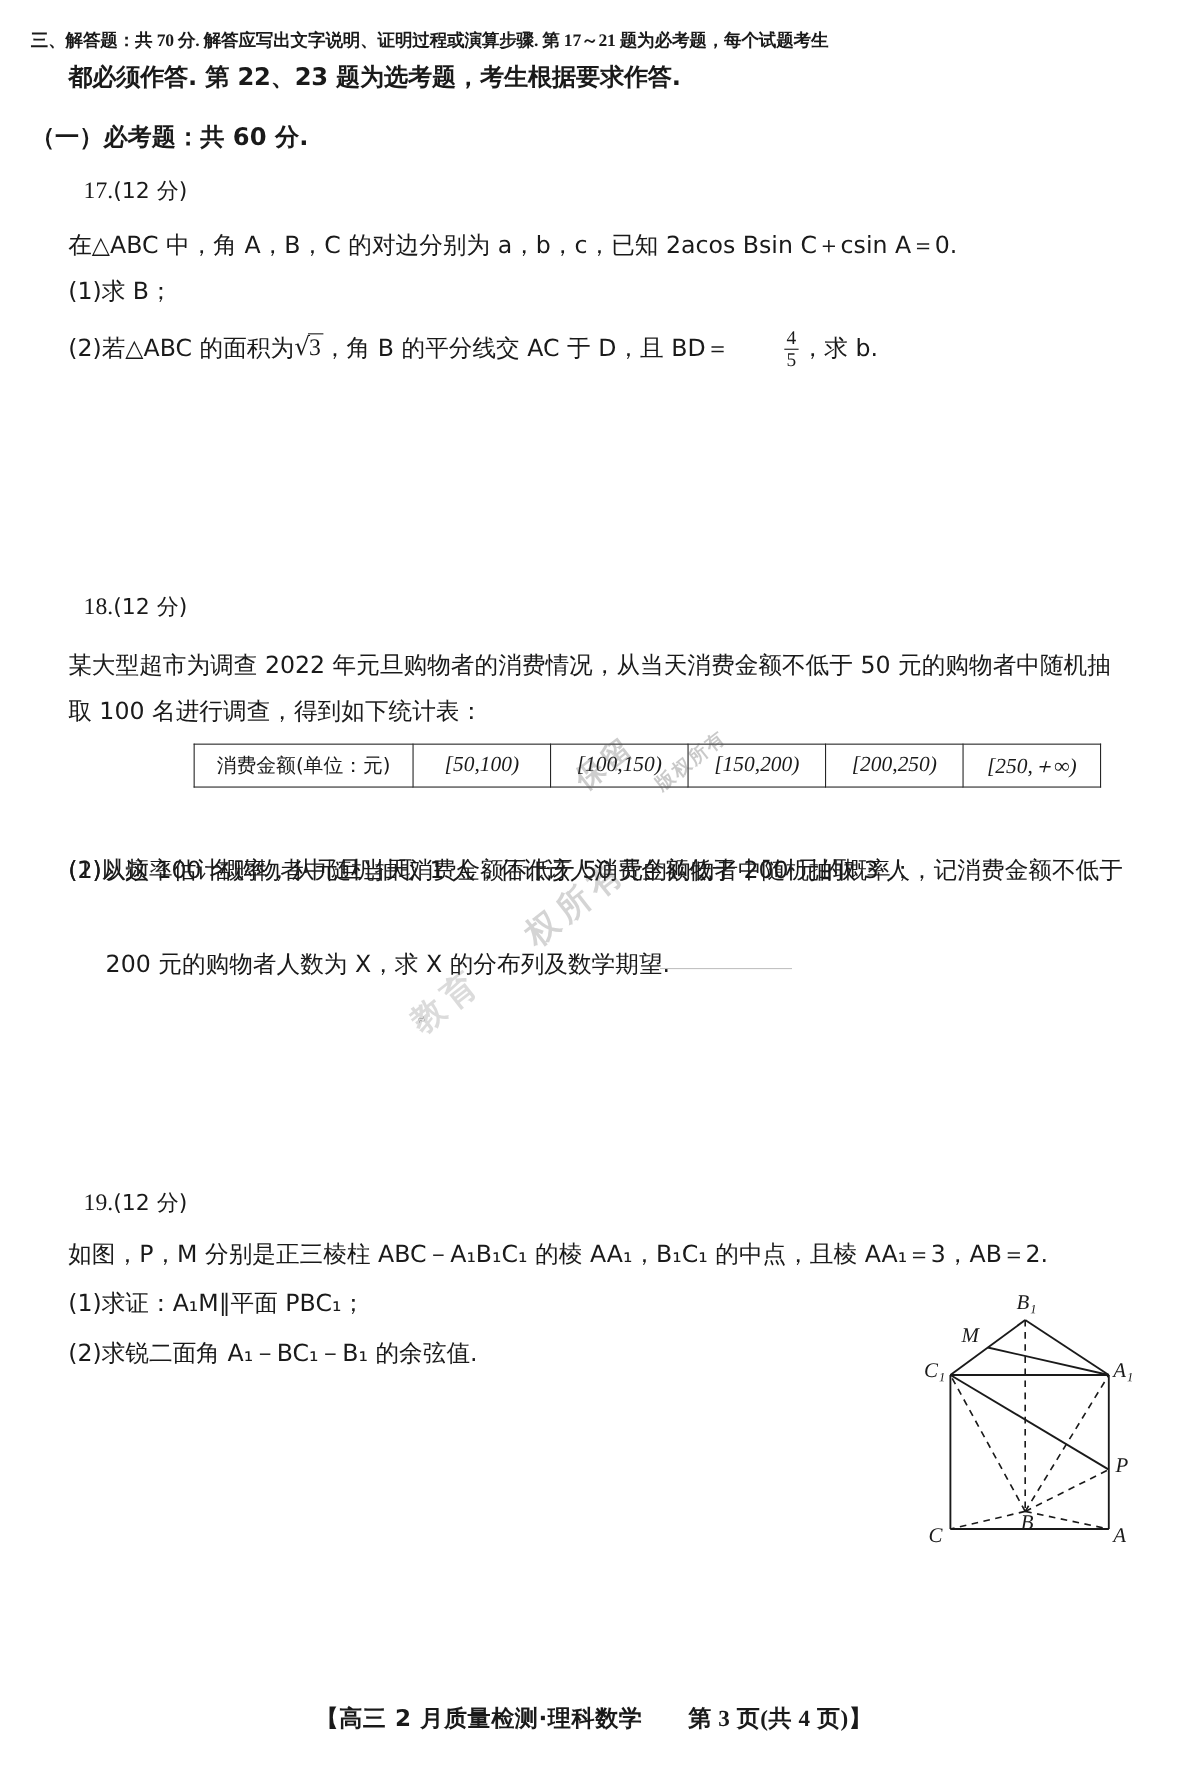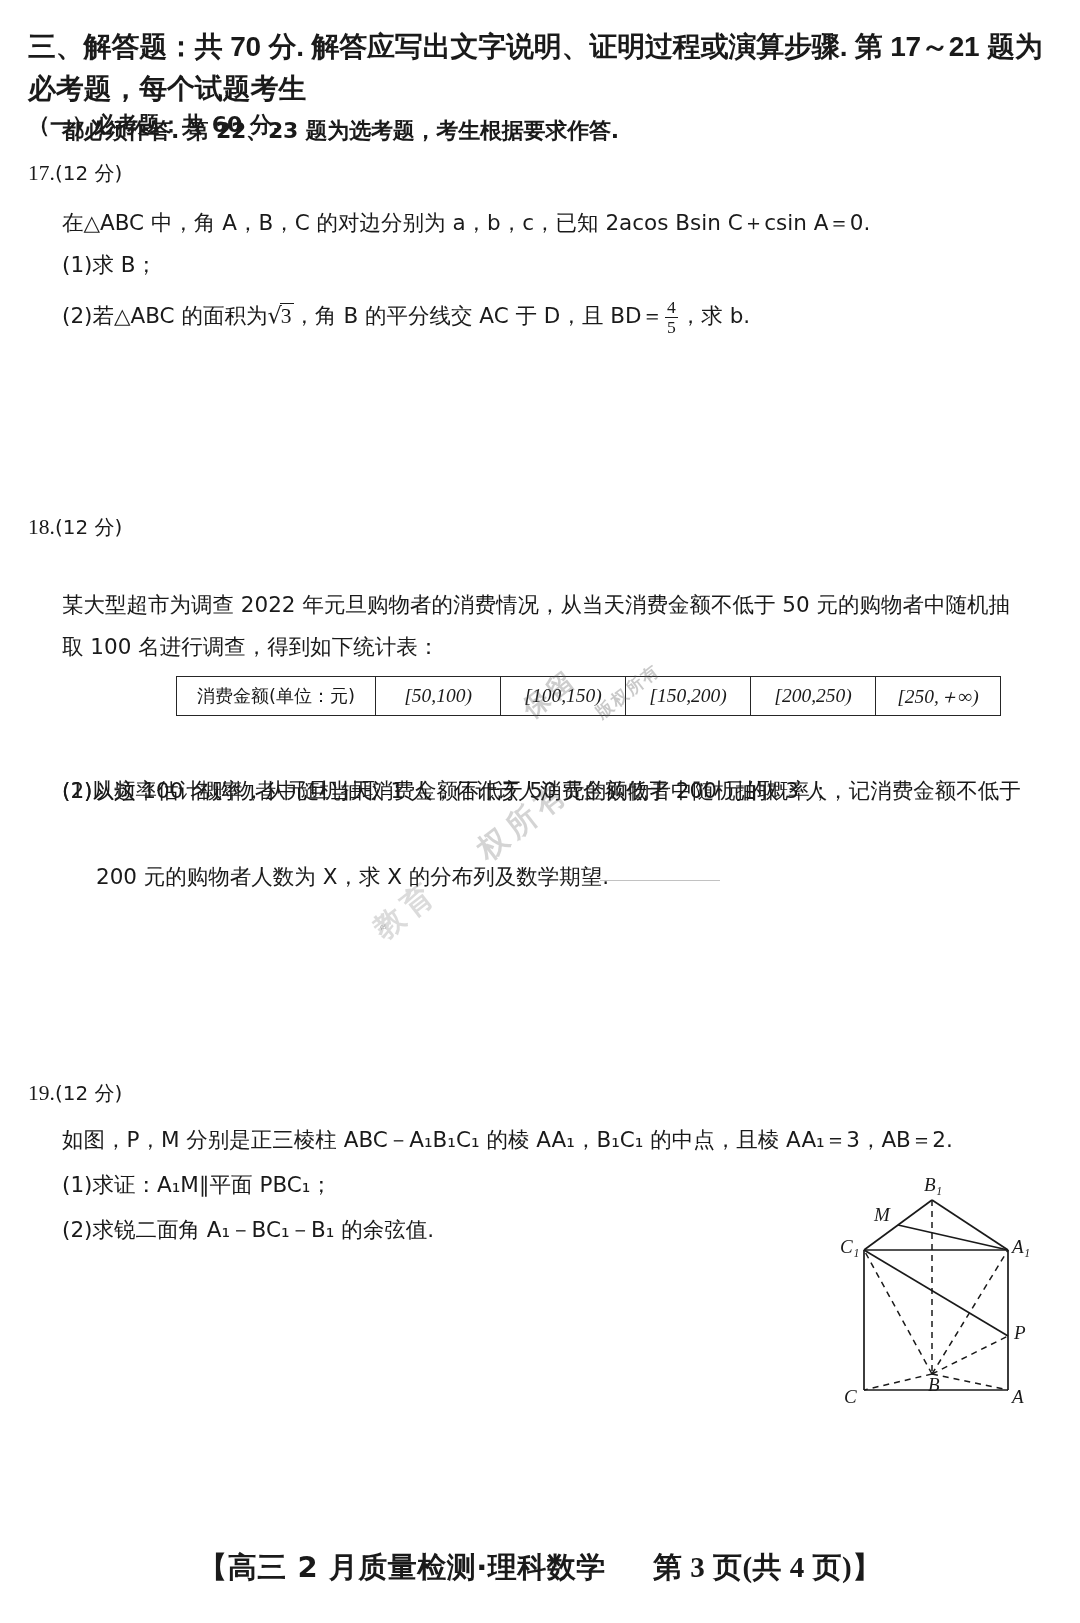--- a/index.html
+++ b/index.html
@@ -16,34 +16,34 @@
     overflow: hidden;
   }
   .page {
     position: relative;
     width: 1080px;
     height: 1623px;
     box-sizing: border-box;
     padding: 0;
   }
   .cn { font-family: "DejaVu Sans", "Liberation Sans", sans-serif; }
-  .mr { font-style: normal; font-family: "Liberation Serif", serif; }
+  .mr { font-style: normal; font-family: "Liberation Serif", serif; margin-left: 48px; }
 
   
   .hdr {
     position: absolute;
     left: 28px;
     top: 26px;
     width: 1024px;
   }
   .hdr .l1 {
-    font-size: 28px;
+    font-size: 16px;
     font-weight: 700;
     line-height: 1.5;
-    font-family: Liberation Sans, sans-serif;
+    font-family: Liberation Serif, serif;
     letter-spacing: -0.2px;
   }
   .hdr .l2 {
     font-size: 22px;
     font-weight: 700;
     line-height: 1.5;
     font-family: "DejaVu Sans", sans-serif;
     margin-left: 34px;
     margin-top: 4px;
     letter-spacing: -0.2px;
@@ -162,21 +162,21 @@
     transform: rotate(-20deg);
   }
 
   
   .footer {
     position: absolute;
     left: 0;
     top: 1548px;
     width: 1080px;
     text-align: center;
-    font-size: 29px;
+    font-size: 21px;
     font-weight: 700;
     font-family: "DejaVu Sans", sans-serif;
     letter-spacing: 0.5px;
   }
   .footer .pg { font-family: "Liberation Serif", serif; }
 </style>
 </head>
 <body>
 
 <div class="page">
@@ -193,21 +193,21 @@
   </div>
 
   <div class="body-line cn" style="left:62px; top:208px;text-align:right;">在△ABC 中，角 A，B，C 的对边分别为 a，b，c，已知 2acos Bsin C＋csin A＝0.</div>
 
   <div class="body-line cn" style="left:62px; top:250px;">(1)求 B；</div>
 
   <div class="body-line cn" style="left:62px; top:298px;">
     <span>(2)若△ABC 的面积为</span><span class="sqrt"><span class="rad">√</span><span class="rdc mr">3</span></span><span>，角 B 的平分线交 AC 于 D，且 BD＝</span><span class="frac"><span class="num mr">4</span><span class="den mr">5</span></span><span>，求 b.</span>
   </div>
 
-  <div class="qnum" style="left:28px; top:514px;">
+  <div class="qnum" style="left:28px; top:538px;">
     <span class="mr">18.</span><span class="cn">(12 分)</span>
   </div>
 
   <div class="body-line cn" style="left:62px; top:590px;">某大型超市为调查 2022 年元旦购物者的消费情况，从当天消费金额不低于 50 元的购物者中随机抽</div>
   <div class="body-line cn" style="left:62px; top:632px;">取 100 名进行调查，得到如下统计表：</div>
 
   <table class="stat-table">
     <tbody>
         <tr>
       <td class="head-c cn">消费金额(单位：元)</td>

